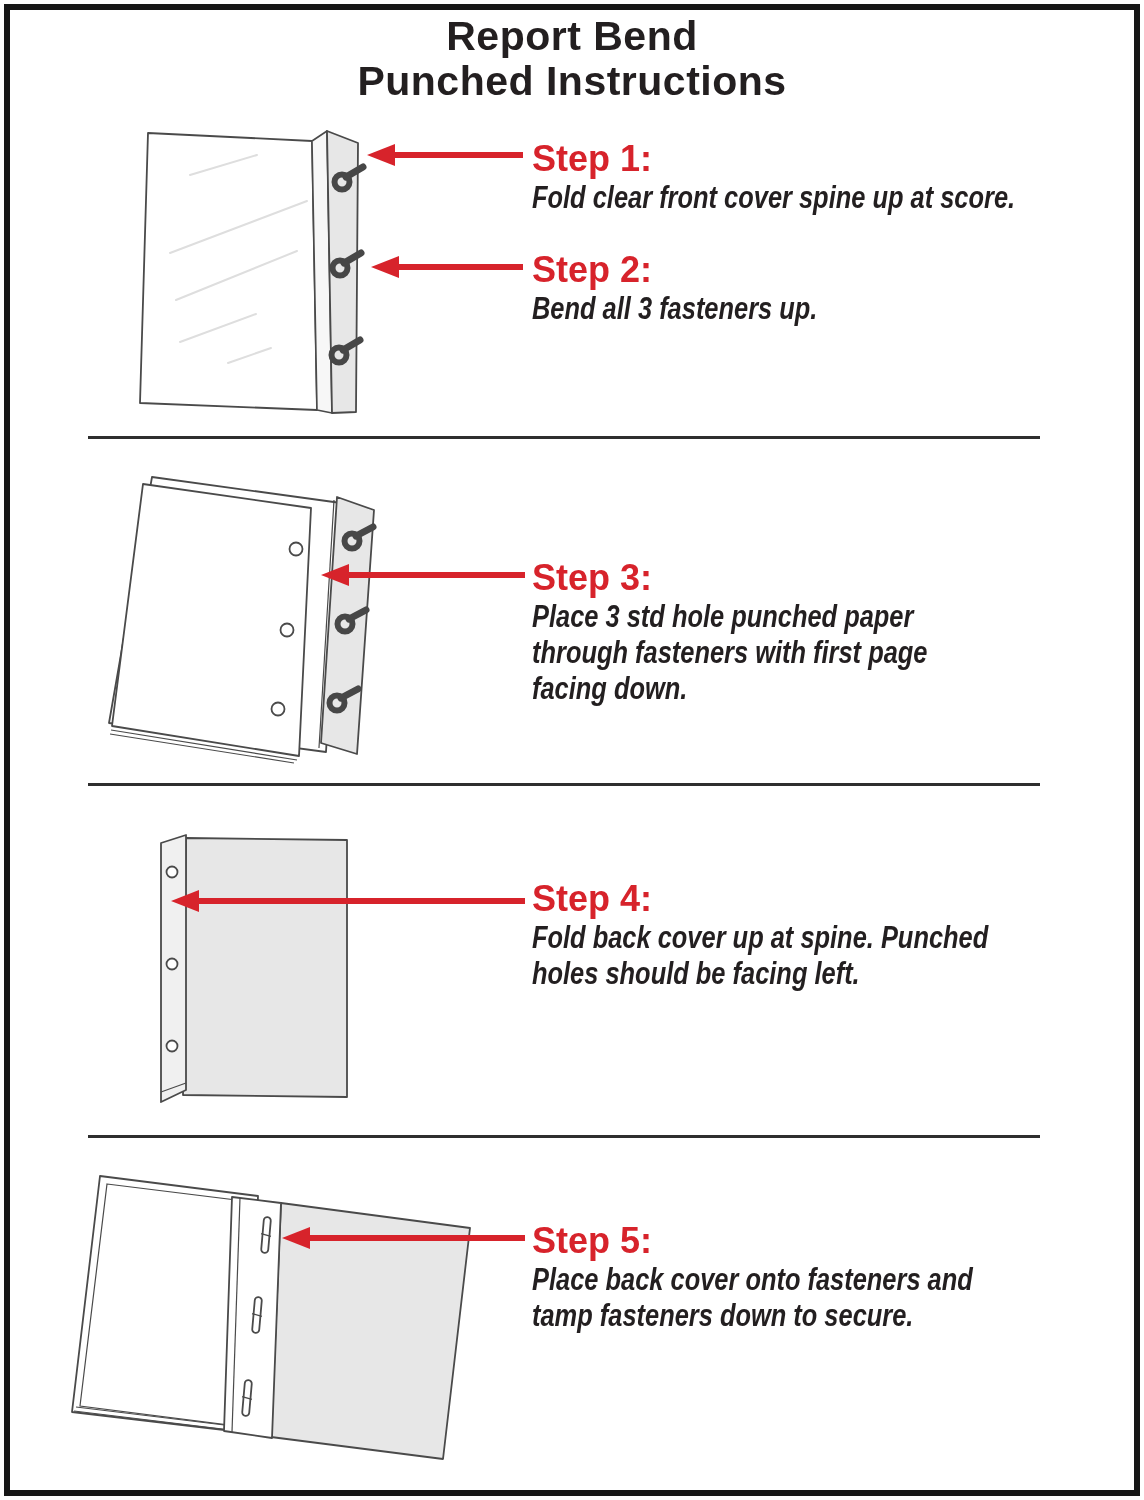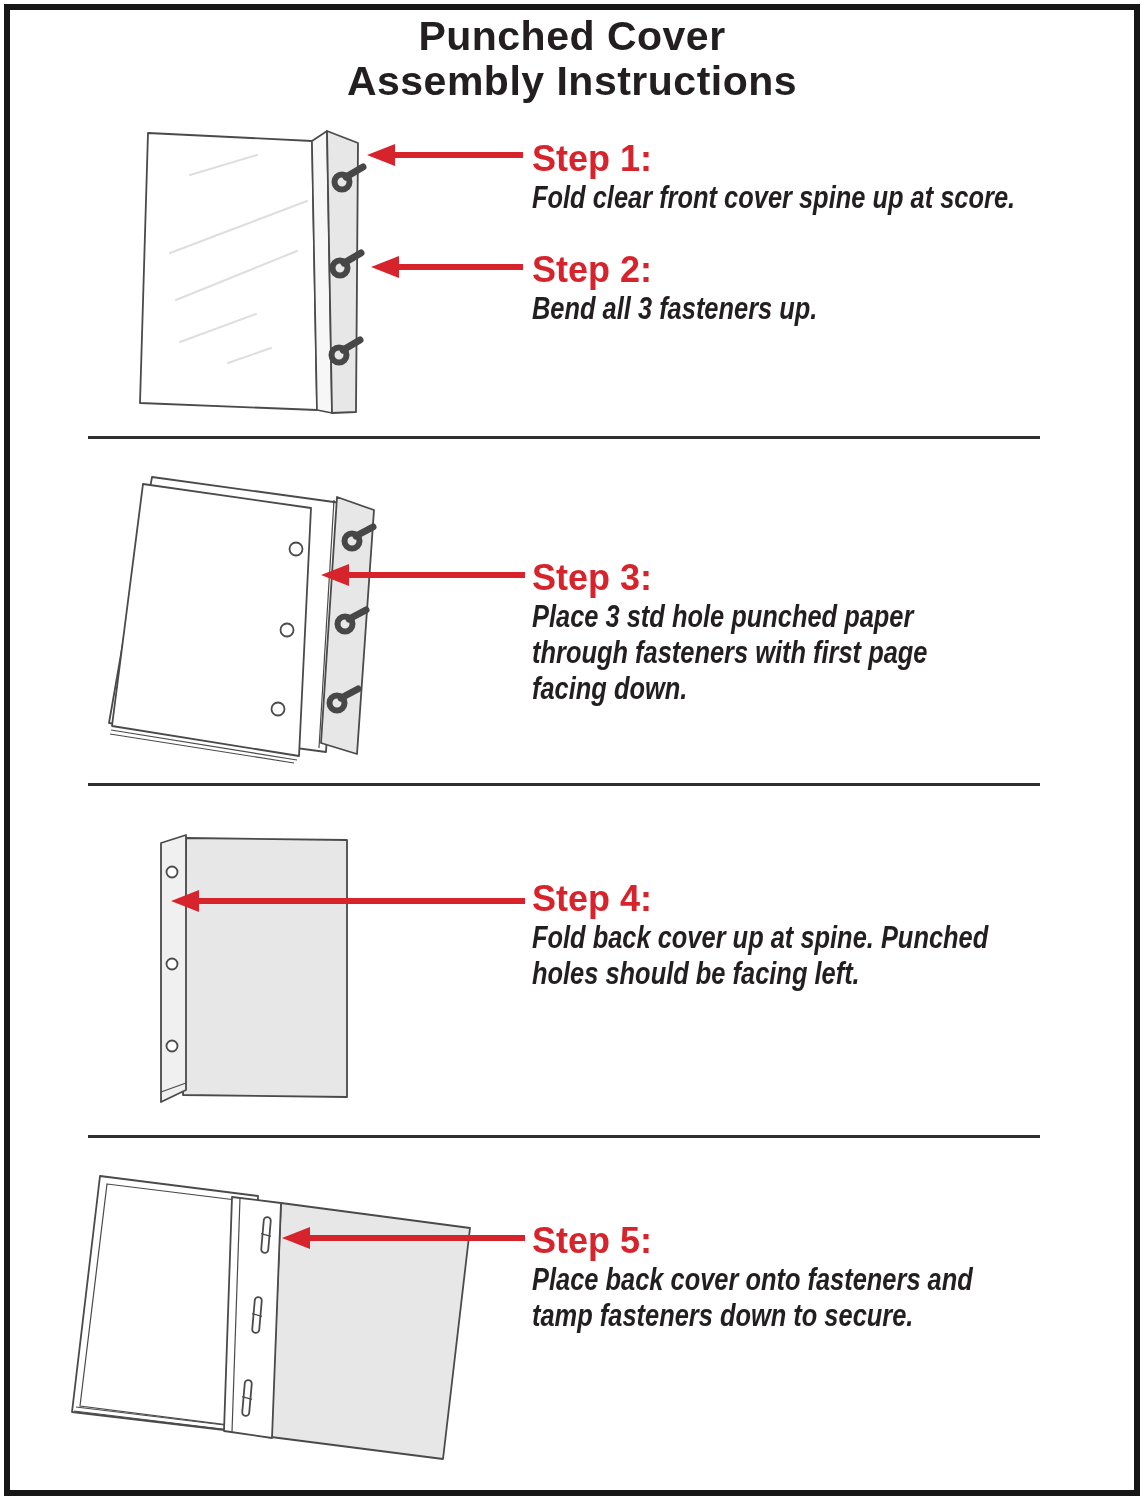--- a/index.html
+++ b/index.html
@@ -58,22 +58,22 @@
   .slot{fill:#ffffff;stroke:var(--outline);stroke-width:1.8;}
   .slot-slit{fill:none;stroke:var(--outline);stroke-width:1.4;}
 </style>
 </head>
 <body>
 
 <div class="page">
   <div class="frame"></div>
 
   <div class="title">
-    <div>Punched Cover</div>
-    <div>Assembly Instructions</div>
+    <div>Report Bend</div>
+    <div>Punched Instructions</div>
   </div>
 
   <svg class="svg-layer" width="1144" height="1500" viewBox="0 0 1144 1500">
 
     <g>
       <polygon class="fill-white" points="148,133 312,141 317,410 140,403"></polygon>
       <path class="streak" d="M190,175 L257,155 M170,253 L307,201 M176,300 L297,251 M180,342 L256,314 M228,363 L271,348"></path>
       <polygon class="fill-faint" points="312,141 327,131 332,413 317,410"></polygon>
       <polygon class="fill-gray" points="327,131 358,143 356,412 332,413"></polygon>
       <g transform="translate(342,182)">

